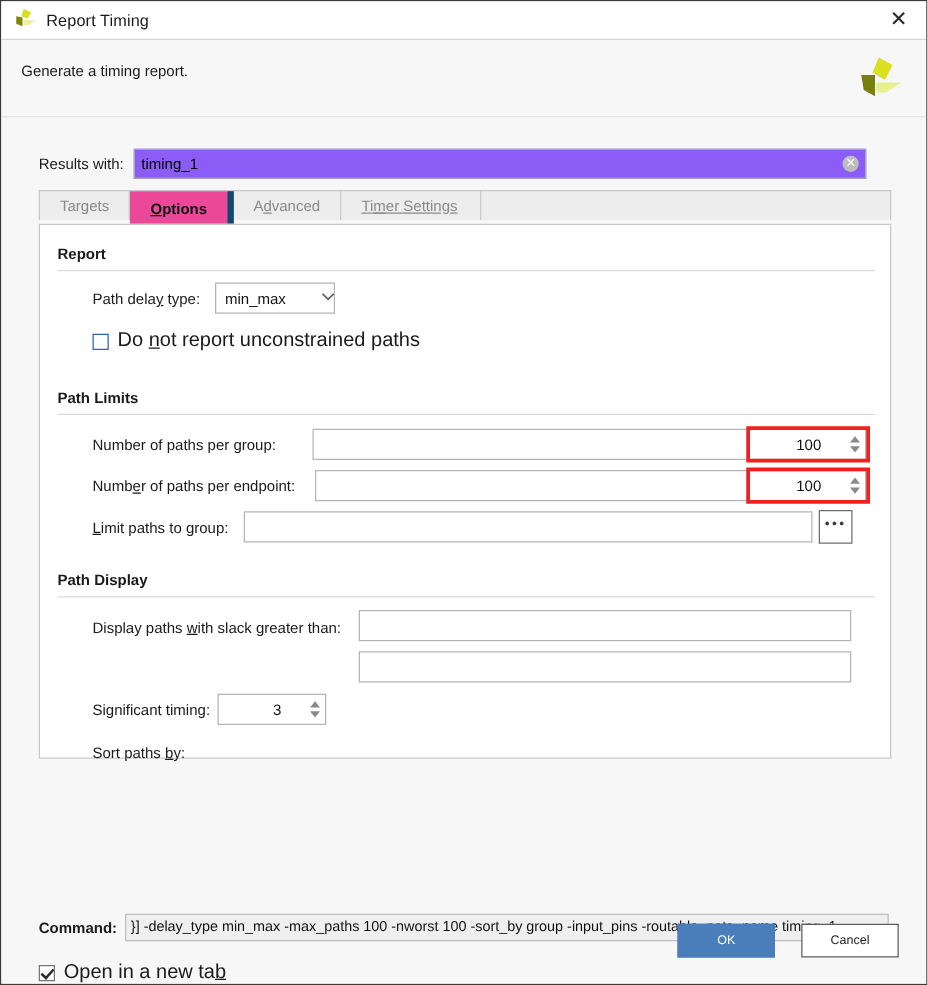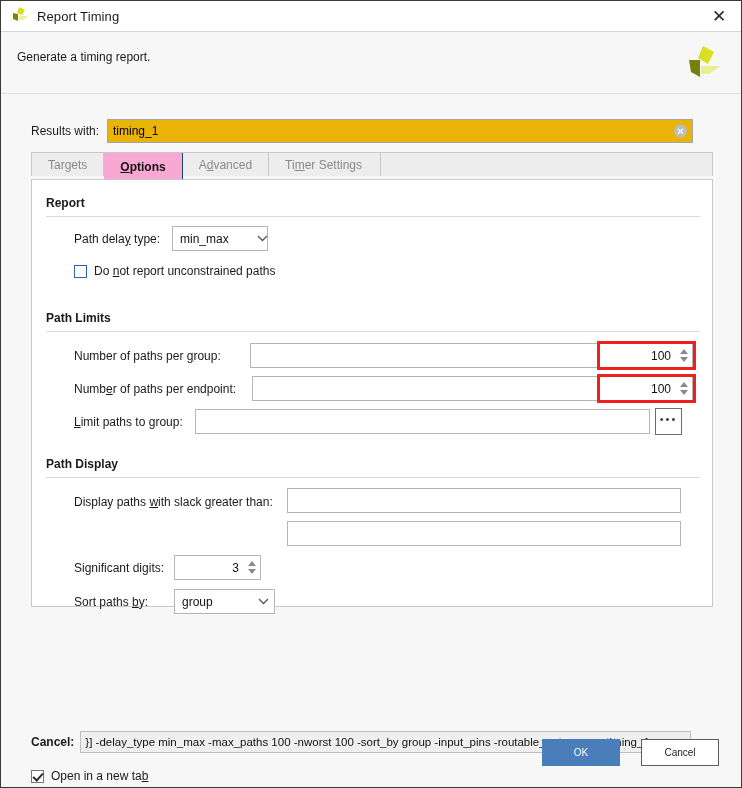--- a/index.html
+++ b/index.html
@@ -87,21 +87,21 @@
     display: flex; align-items: center;
   }
   .results-label {
     font-size: 12px;
     color: #1a1a1a;
     margin-right: 8px;
   }
   .results-input {
     position: relative;
     width: 586px; height: 24px;
-    background: #eab308;
+    background: #8b5cf6;
     border: 1px solid #a6a6a6;
     display: flex; align-items: center;
   }
   .results-input .val {
     padding-left: 5px;
     font-size: 12px;
     color: #000;
   }
   .clear-icon {
     position: absolute;
@@ -129,26 +129,26 @@
     align-items: stretch;
   }
   .tab {
     padding: 0 16px;
     display: flex; align-items: center;
     font-size: 12px;
     color: #8a8a8a;
     position: relative;
     border-right: 1px solid #c8c8c8;
   }
-  .tab.sep-none { border-right: none; }
+  .tab.sep-none { border-right: none; text-decoration: underline; }
   .tab.active {
-    background: #f9a8d4;
+    background: #ec4899;
     color: #111111;
     font-weight: bold;
-    border-right: 1px solid #0c4a6e;
+    border-right: 5px solid #0c4a6e;
     margin-bottom: -1px;
     height: 28px;
   }
   .tab u { text-decoration: underline; }
 
   .tab-panel {
     position: absolute;
     left: 30px; top: 85px;
     width: 682px; height: 428px;
     background: #ffffff;
@@ -184,20 +184,21 @@
   }
 
   .spin {
     position: absolute;
     height: 25px;
     background: #ffffff;
     border: 1px solid #b5b5b5;
     display: flex;
     align-items: center;
     justify-content: flex-end;
+    gap: 14px;
   }
   .spin .num {
     font-size: 12px;
     color: #111;
     padding-right: 6px;
   }
   .spin-arrows {
     width: 15px;
     height: 100%;
     display: flex;
@@ -257,21 +258,21 @@
   .cbox.checked::after {
     content: "";
     position: absolute;
     left: 3px; top: 0px;
     width: 4px; height: 8px;
     border: solid #2b2b2b;
     border-width: 0 2px 2px 0;
     transform: rotate(42deg);
   }
   .cbox-label {
-    font-size: 12px;
+    font-size: 16px;
     color: #1a1a1a;
     white-space: nowrap;
   }
   .cbox-label u { text-decoration: underline; }
 
   .ellipsis-btn {
     position: absolute;
     width: 27px; height: 27px;
     background: #ffffff;
     border: 1px solid #6e6e6e;
@@ -427,43 +428,35 @@
       <div class="ellipsis-btn" style="left:623px; top:228px;">•••</div>
 
       <div class="group-title" style="left:14px; top:277px;">Path Display</div>
       <div class="group-rule" style="left:14px; top:297px; width:654px;"></div>
 
       <div class="fld-label" style="left:42px; top:315px;">Display paths <u>w</u>ith slack <u>g</u>reater than:</div>
       <div class="textbox" style="left:255px; top:308px; width:394px;"></div>
 
       <div class="textbox" style="left:255px; top:341px; width:394px;"></div>
 
-      <div class="fld-label" style="left:42px; top:381px;">Significant digits:</div>
+      <div class="fld-label" style="left:42px; top:381px;">Significant timing:</div>
       <div class="spin" style="left:142px; top:375px; width:87px;">
         <span class="num">3</span>
         <span class="spin-arrows">
           <span class="arrow-up"></span>
           <span class="arrow-dn"></span>
         </span>
       </div>
 
       <div class="fld-label" style="left:42px; top:415px;">Sort paths <u>b</u>y:</div>
-      <div class="combo" style="left:142px; top:409px; width:101px;">
-        <span class="cval">group</span>
-        <span class="chev">
-          <svg width="11" height="7" viewBox="0 0 11 7">
-              <path d="M1 1 L5.5 5.5 L10 1" stroke="#5a5a5a" stroke-width="1.4" fill="none"></path>
-            </svg>
-        </span>
-      </div>
 
     </div>
 
     <div class="cmd-row">
-      <div class="cmd-label">Cancel:</div>
+      <div class="cmd-label">Command:</div>
       <div class="cmd-field">
         <span>}] -delay_type min_max -max_paths 100 -nworst 100 -sort_by group -input_pins -routable_nets -name timing_1</span>
       </div>
     </div>
 
     <div class="cbox-row" style="left:30px; top:675px;">
       <span class="cbox grey checked"></span>
       <span class="cbox-label">Open in a new ta<u>b</u></span>
     </div>
 

